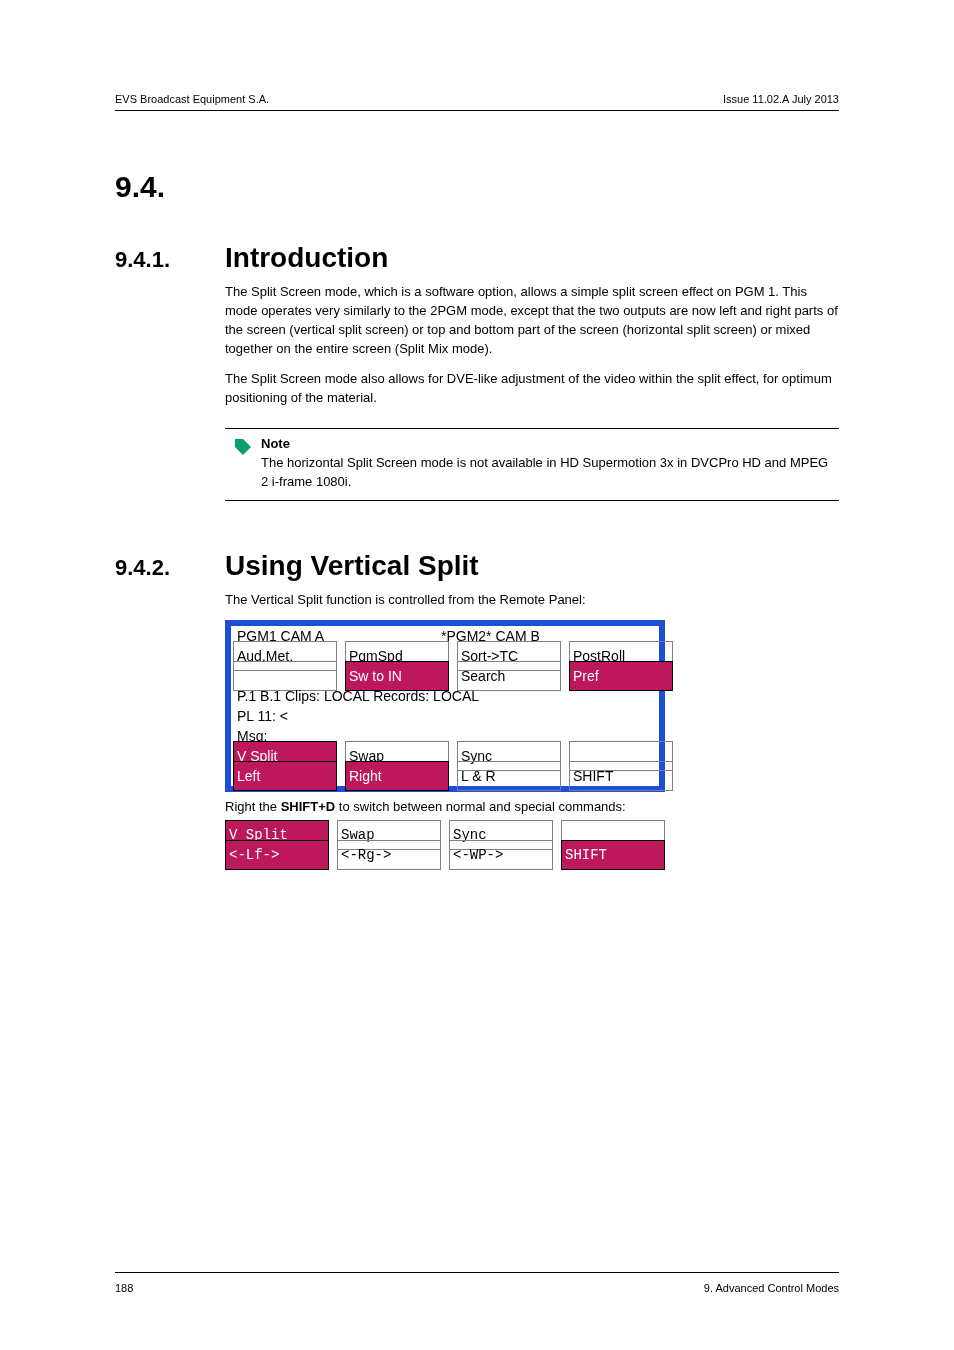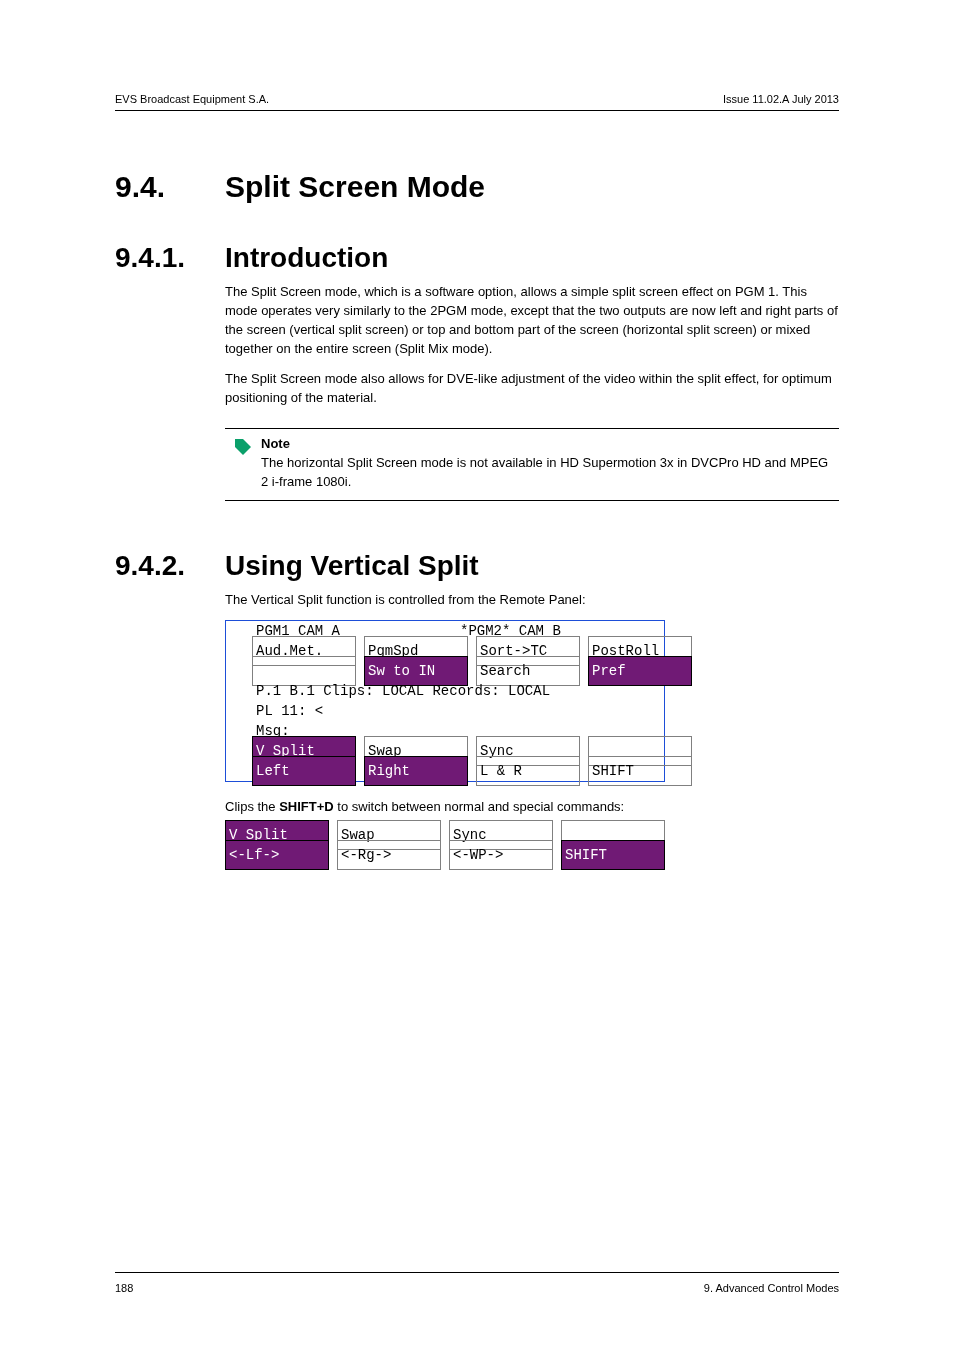--- a/index.html
+++ b/index.html
@@ -64,21 +64,21 @@
 
   .h2-row {
     position: absolute;
     left: var(--margin-l);
     right: var(--margin-r);
     display: flex;
     align-items: baseline;
   }
   .h2-num {
     width: calc(var(--body-left) - var(--margin-l));
-    font-size: 28px;
+    font-size: 22px;
     font-weight: 700;
   }
   .h2-title {
     font-size: 28px;
     font-weight: 700;
   }
 
   .para {
     position: absolute;
     left: var(--body-left);
@@ -115,48 +115,47 @@
   }
   .note-title {
     font-weight: 700;
     font-size: 13px;
   }
 
   
   .panel {
     position: absolute;
     left: var(--body-left);
-    border: 1px solid #1d4ed8;
-    font-family: Liberation Mono, monospace;
+    border: 6px solid #1d4ed8;
+    font-family: Liberation Sans, sans-serif;
     font-size: 14px;
     color: #000;
     box-sizing: border-box;
     width: 440px;
-    padding-left: 24px;
   }
   .panel-line {
     display: flex;
     align-items: center;
     height: 20px;
     padding: 0 4px;
   }
   .panel-line.tight { padding: 0 2px; }
   .cell4 { flex: 0 0 104px; }
   .gap   { flex: 0 0 8px; }
   .box {
     display: inline-flex;
     align-items: center;
     height: 30px;
     padding: 0 3px;
     border: 1px solid #808080;
     box-sizing: border-box;
     white-space: pre;
   }
   .box.inv {
-    background: #701a75;
+    background: #be185d;
     color: #fff;
     border-color: #000;
   }
   .plain {
     white-space: pre;
     padding: 0 2px;
   }
 
   .mini-panel {
     position: absolute;
@@ -191,21 +190,20 @@
 <body>
 
 <div class="page">
 
   <div class="hdr-left">EVS Broadcast Equipment S.A.</div>
   <div class="hdr-right">Issue 11.02.A  July 2013</div>
   <div class="hdr-rule"></div>
 
   <div class="h1-row" style="top:150px;">
     <div class="h1-num">9.4.</div>
-    <div class="h1-title">Split Screen Mode</div>
   </div>
 
   <div class="h2-row" style="top:222px;">
     <div class="h2-num">9.4.1.</div>
     <div class="h2-title">Introduction</div>
   </div>
 
   <div class="para" style="top:263px;">The Split Screen mode, which is a software option, allows a simple split screen effect on PGM 1. This mode operates very similarly to the 2PGM mode, except that the two outputs are now left and right parts of the screen (vertical split screen) or top and bottom part of the screen (horizontal split screen) or mixed together on the entire screen (Split Mix mode).</div>
   <div class="para" style="top:350px;">The Split Screen mode also allows for DVE-like adjustment of the video within the split effect, for optimum positioning of the material.</div>
 
@@ -282,21 +280,21 @@
         <span class="gap"></span>
       <span class="box inv cell4">Right</span>
         <span class="gap"></span>
       <span class="box cell4">L &amp; R</span>
         <span class="gap"></span>
       <span class="box cell4">SHIFT</span>
     </div>
   </div>
 
   <div class="para" style="top:778px;">
-    <span>Clips the </span><b>SHIFT+D</b><span> to switch between normal and special commands:</span>
+    <span>Right the </span><b>SHIFT+D</b><span> to switch between normal and special commands:</span>
   </div>
 
   <div class="mini-panel" style="top:805px;">
     <div class="mini-row">
       <span style="width:8px"></span>
       <span class="box inv cell4">V Split</span>
         <span class="gap"></span>
       <span class="box cell4">Swap</span>
         <span class="gap"></span>
       <span class="box cell4">Sync</span>

